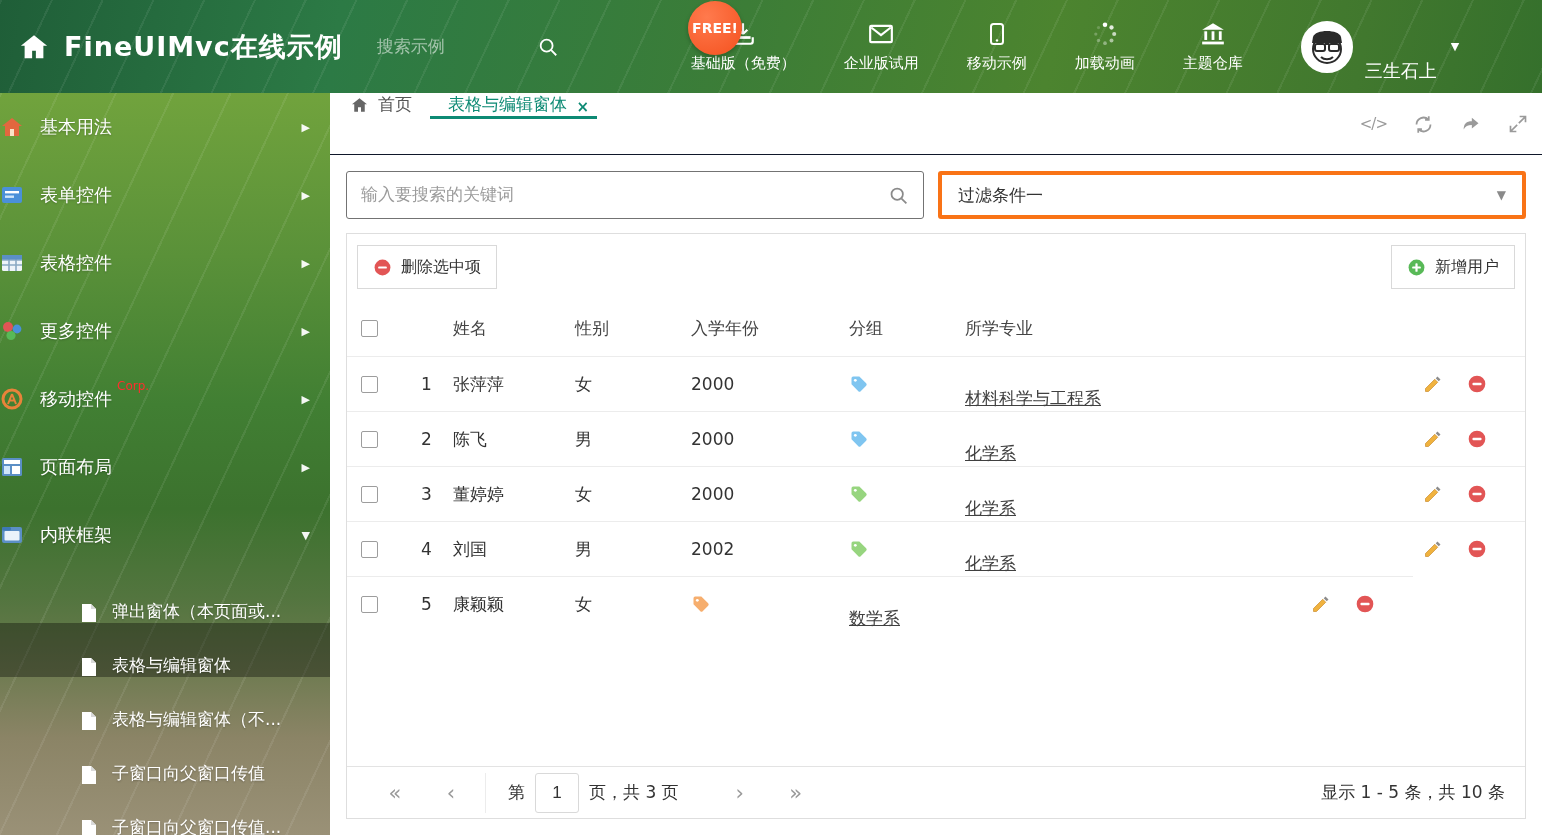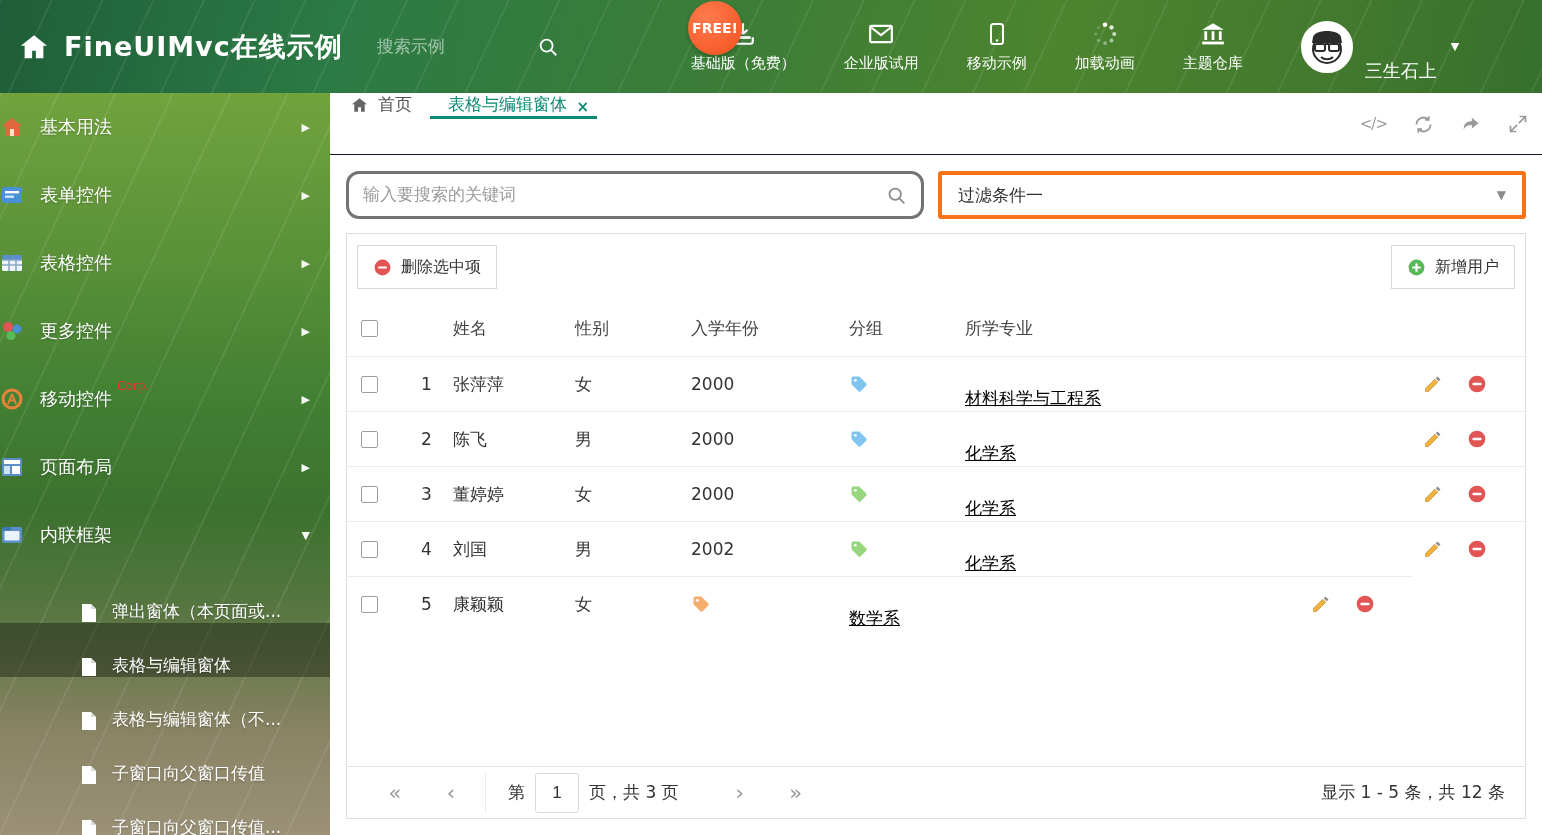--- a/index.html
+++ b/index.html
@@ -64,21 +64,21 @@
   .tab.active { color:#0d8a74; border-bottom:3px solid #0d8a74; padding-right:30px; }
   .tab .close { position:absolute; top:7px; right:8px; color:#0d8a74; font-weight:bold;
     font-size:15px; line-height:1; cursor:pointer; }
   .tab-tools { position:absolute; right:14px; top:0; height:62px; display:flex; align-items:center;
     gap:26px; color:#9a9a9a; }
   .tab-tools .ttool { cursor:pointer; display:flex; align-items:center; }
   .code-glyph { font-size:15px; letter-spacing:-1px; color:#9a9a9a; }
 
   .content { flex:1; display:flex; flex-direction:column; padding:16px; min-height:0; }
   .filter-row { display:flex; gap:14px; flex:0 0 48px; }
-  .search-box { flex:0 0 578px; border:3px solid #737373; border-radius:13px; display:flex;
+  .search-box { flex:0 0 578px; border:1px solid #737373; border-radius:3px; display:flex;
     align-items:center; padding:0 14px; }
   .search-box input { flex:1; border:none; outline:none; font-size:17px; color:#555; }
   .search-box input::placeholder { color:#9b9b9b; }
   .filter-select { flex:1; border:4px solid #f97316; border-radius:3px; display:flex;
     align-items:center; padding:0 16px; font-size:17px; color:#333; cursor:pointer; }
   .filter-select .caret { margin-left:auto; color:#8a8a8a; font-size:12px; }
 
   .panel { flex:1; margin-top:14px; border:1px solid #dedede; display:flex; flex-direction:column;
     min-height:0; }
   .toolbar { flex:0 0 66px; display:flex; align-items:center; padding:0 10px; }
@@ -87,21 +87,21 @@
     cursor:pointer; }
   .btn.add { margin-left:auto;text-align:right; }
 
   .grid { display:grid; grid-template-columns:58px 48px 122px 116px 158px 116px 1fr 112px; }
   .grid .cell { display:flex; align-items:center; font-size:17px; color:#333; }
   .ghead .cell { height:56px; color:#444; }
   .grow .cell { height:55px; border-top:1px solid #ececec; }
   .cb { width:17px; height:17px; border:1px solid #9d9d9d; border-radius:2px; background:#fff;
     margin-left:14px; cursor:pointer; }
   .c-num { padding-left:16px; }
-  .major-link { color:#000000; text-decoration:underline; cursor:pointer;margin-top:29px; }
+  .major-link { color:#404040; text-decoration:underline; cursor:pointer;margin-top:29px; }
   .actions { justify-content:flex-end; padding-right:38px; gap:24px; }
   .actions svg { cursor:pointer; }
   .spacer { flex:1; }
 
   .pager { flex:0 0 52px; border-top:1px solid #e3e3e3; display:flex; align-items:center;
     padding:0 20px; }
   .pg-chev { width:56px; text-align:center; font-size:21px; color:#9a9a9a; cursor:pointer; }
   .pg-group { display:flex; align-items:center; gap:10px; padding:0 22px; margin:0 6px;
     border-left:1px solid #ececec; font-size:17px; color:#333; }
   .pg-group.rb { border-right:1px solid #ececec; border-left:none; padding-left:12px; }
@@ -547,20 +547,20 @@
             <span class="pg-chev">«</span>
             <span class="pg-chev">‹</span>
             <span class="pg-group">
               <span>第</span>
               <input class="pg-input" value="1" style="">
               <span>页，共 3 页</span>
             </span>
             <span class="pg-group rb" style="padding:0;width:1px;margin:0 2px;"></span>
             <span class="pg-chev">›</span>
             <span class="pg-chev">»</span>
-            <span class="pg-summary">显示 1 - 5 条，共 12 条</span>
+            <span class="pg-summary">显示 1 - 5 条，共 10 条</span>
           </div>
 
         </div>
       </div>
     </main>
   </div>
 </div>
 
 </body></html>

